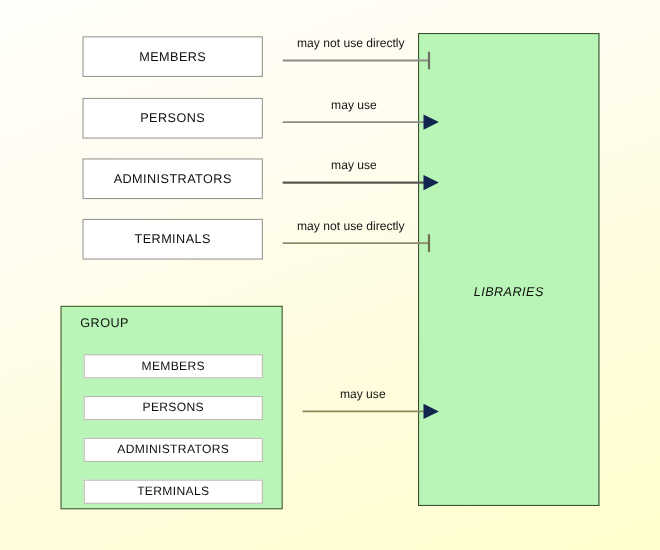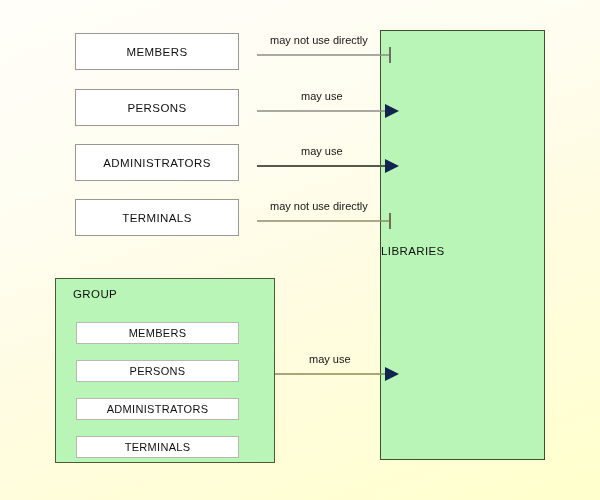--- a/index.html
+++ b/index.html
@@ -37,21 +37,21 @@
     letter-spacing: 0.4px;
     white-space: nowrap;
   }
 
   
   #group-box {
     position: absolute;
     box-sizing: border-box;
     left: 55px;
     top: 278px;
-    width: 220px;
+    width: 202px;
     height: 185px;
     background: #b9f5b6;
     border: 1.5px solid #4a5c32;
   }
   #group-title {
     position: absolute;
     left: 17px;
     top: 9px;
     font-size: 11.5px;
     color: #101010;
@@ -82,27 +82,28 @@
     box-sizing: border-box;
     left: 380px;
     top: 30px;
     width: 165px;
     height: 430px;
     background: #b9f5b6;
     border: 1.5px solid #3d5030;
   }
   #libraries-label {
     position: absolute;
-    top: 214px;
+    top: 229px;
     left: 0;
     width: 100%;
-    text-align: left;
+    text-align: center;
     font-size: 11.5px;
     color: #101010;
     letter-spacing: 0.4px;
+    font-style: italic;
   }
 
   
   .connector {
     position: absolute;
     height: 34px;
     margin-left: 17px;
   }
   .connector svg {
     display: block;

